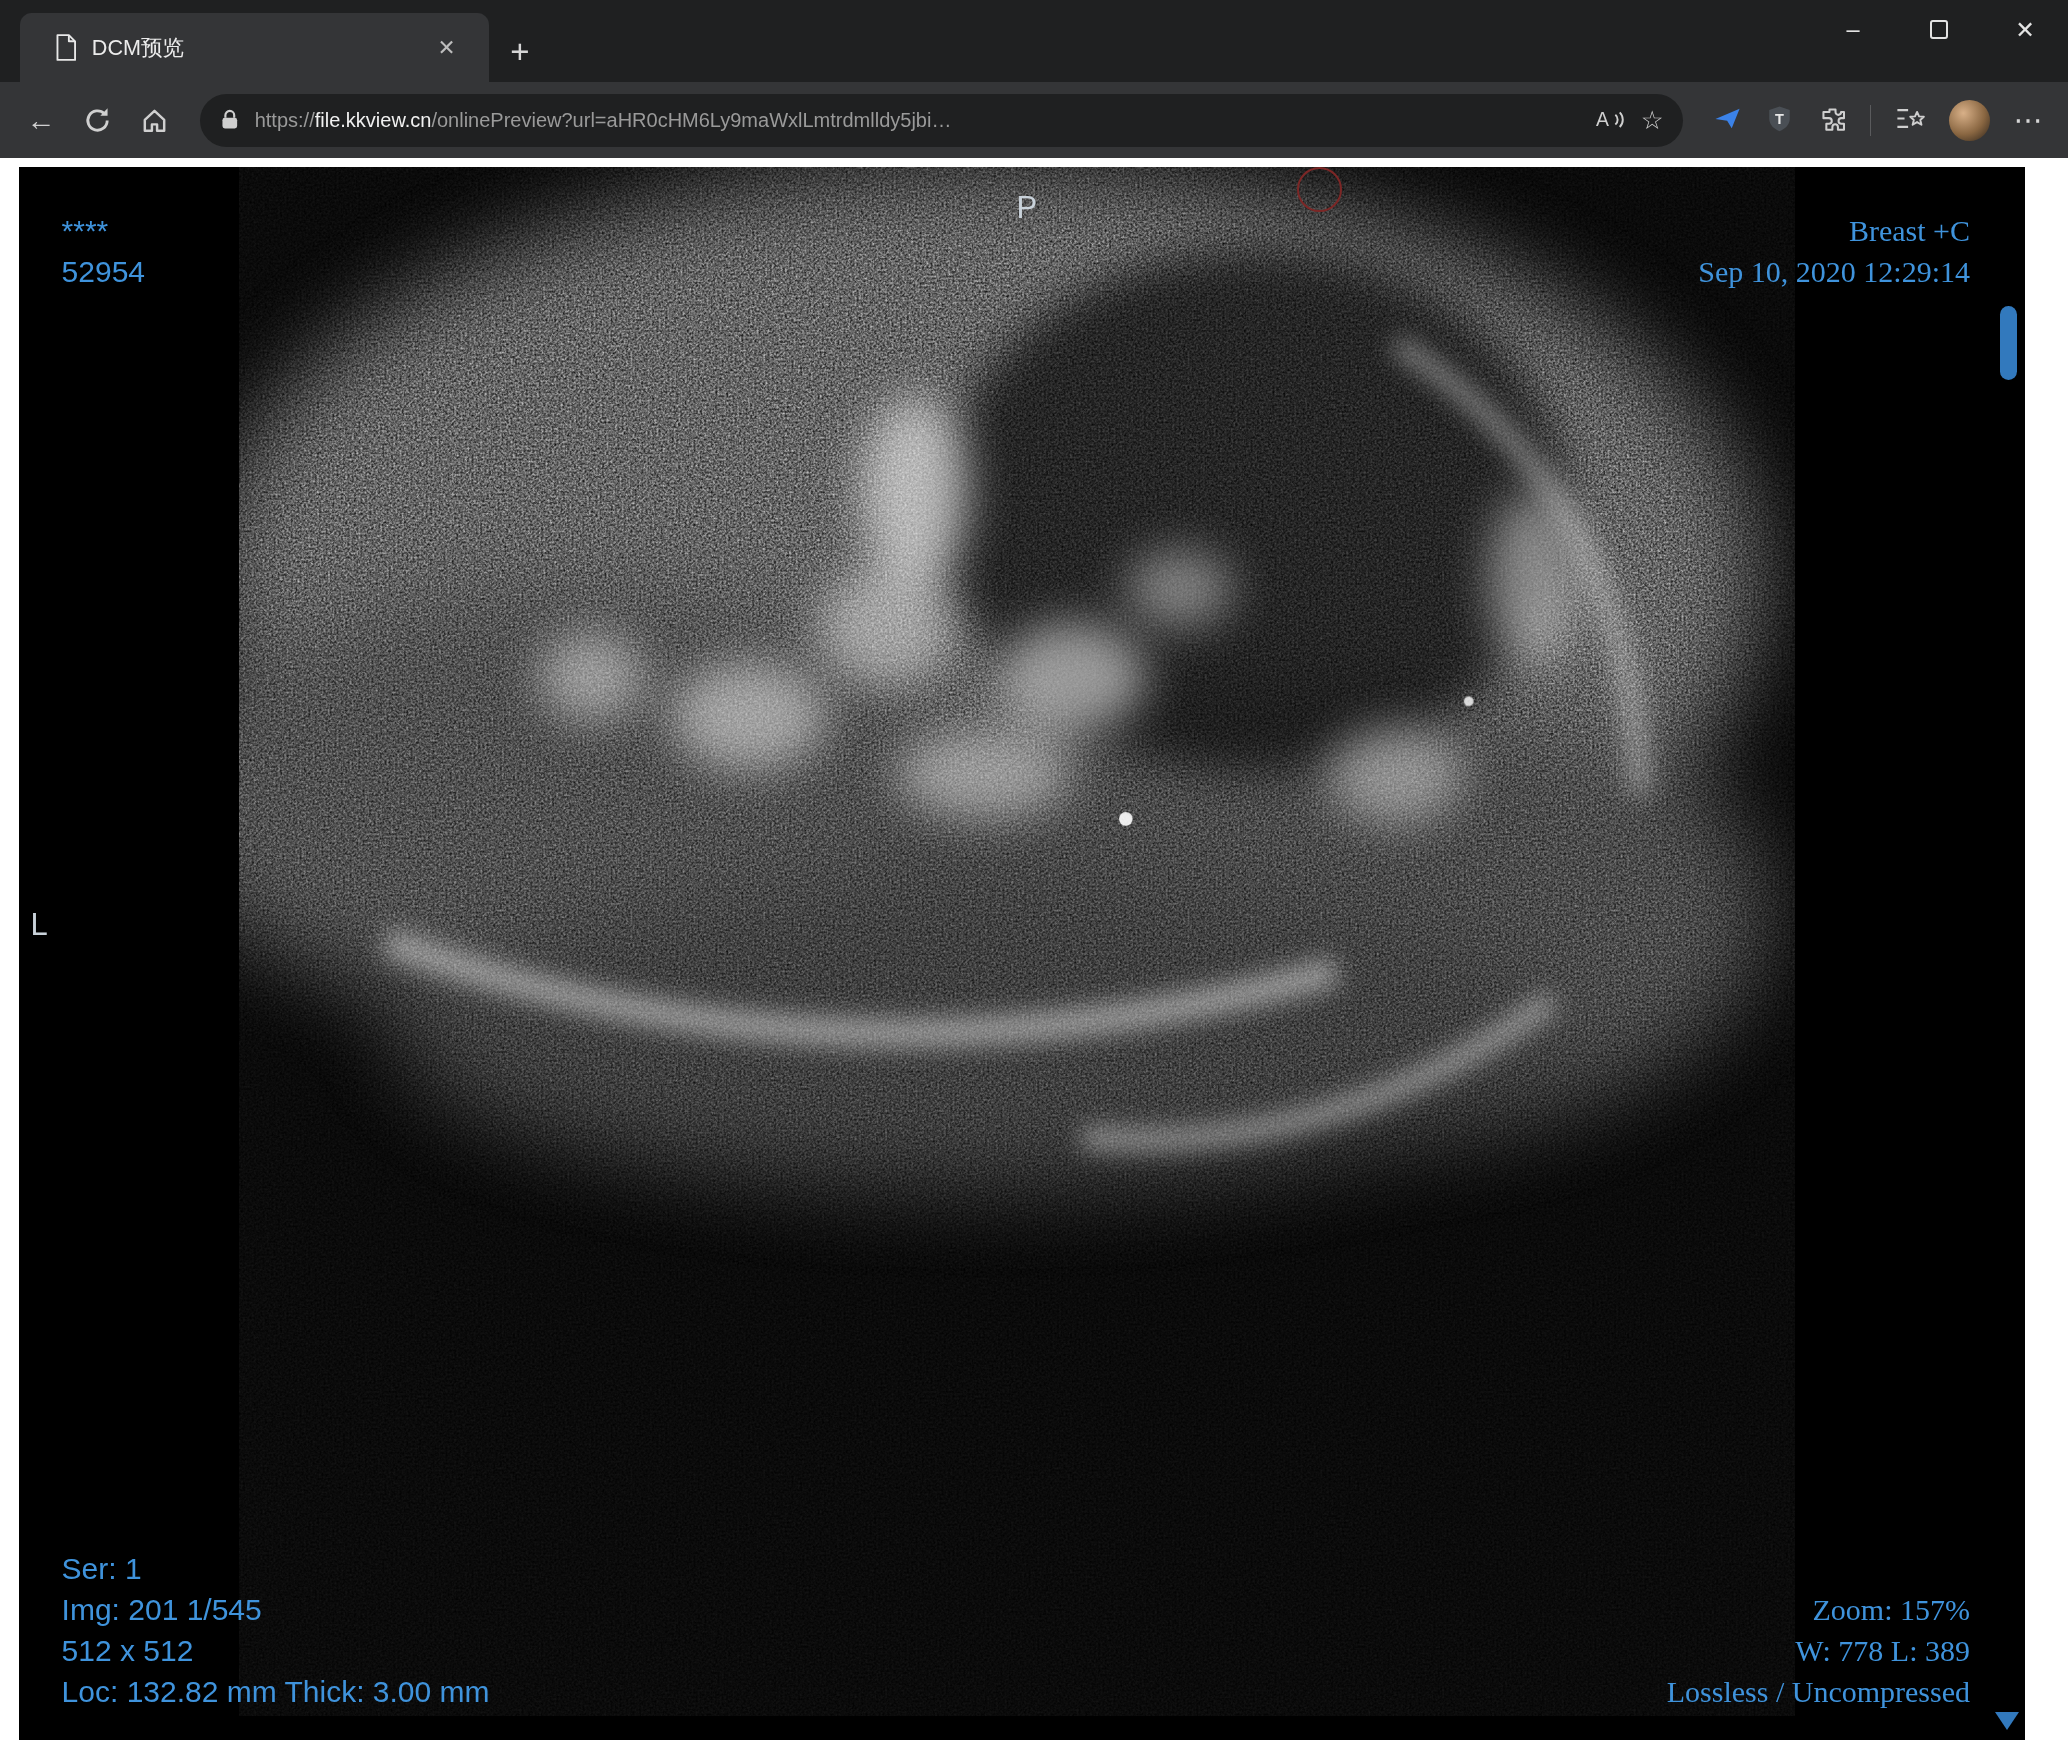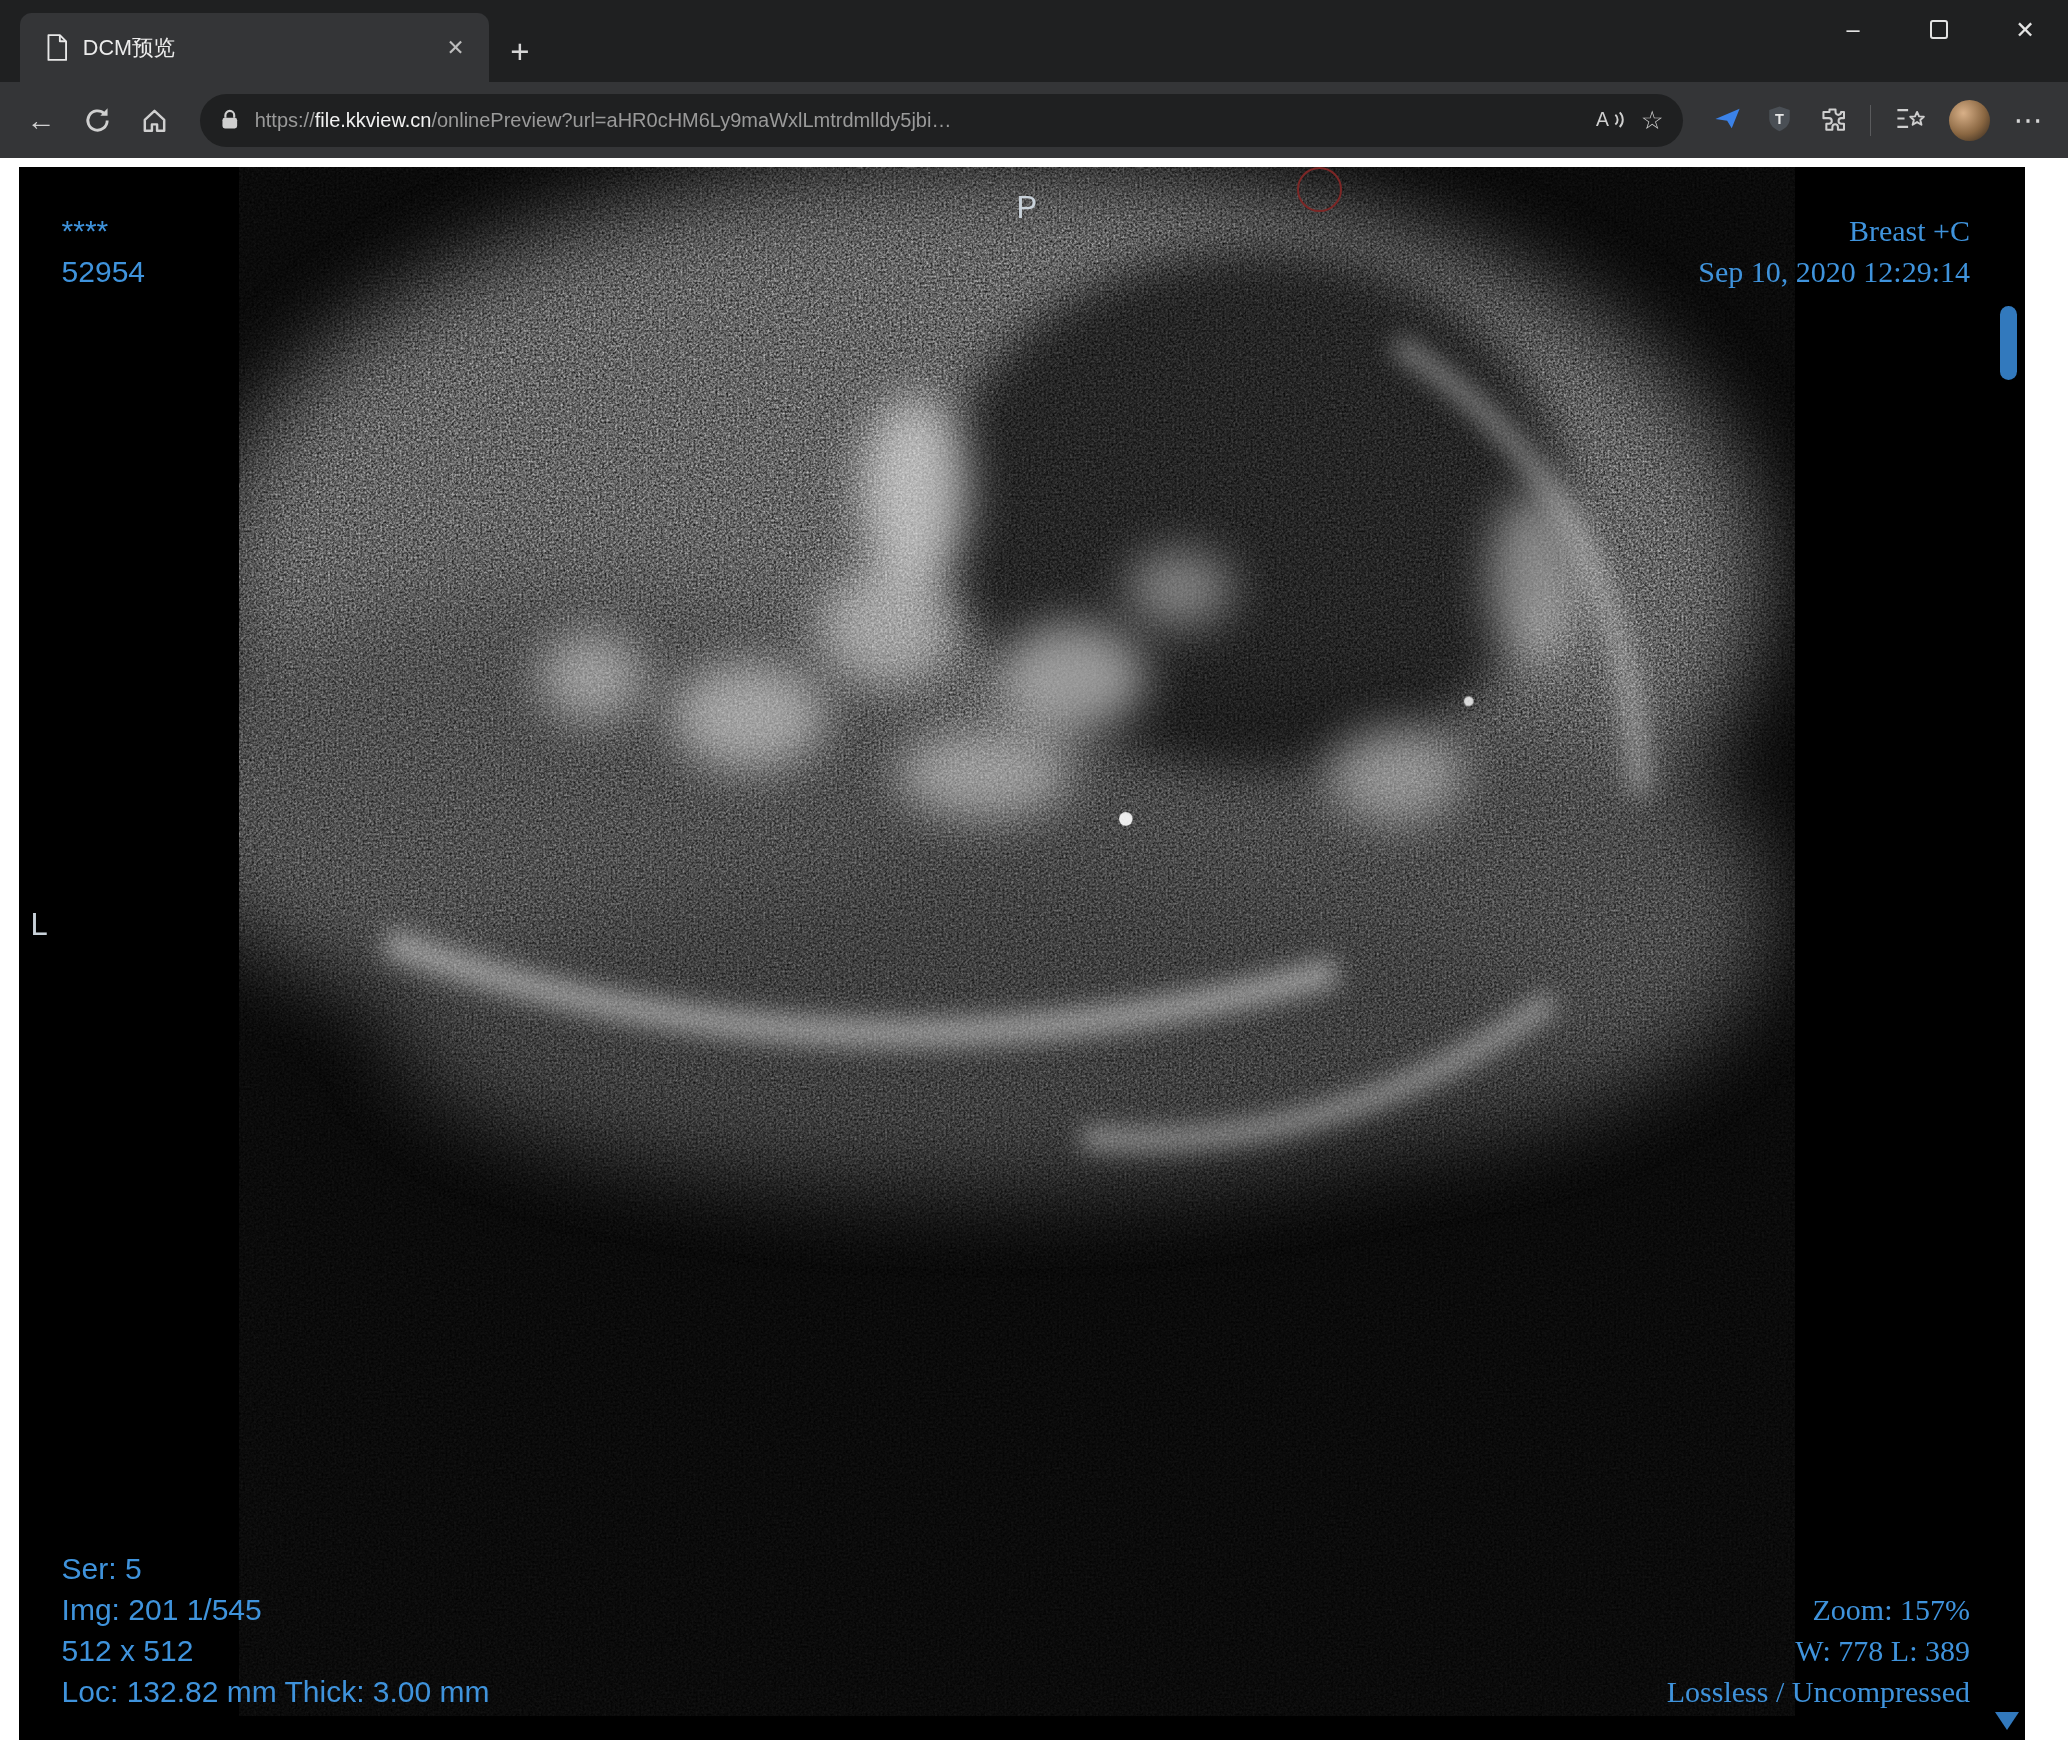--- a/index.html
+++ b/index.html
@@ -14,21 +14,21 @@
     --orient-gray:#c9d2da;
     --scroll-blue:#3279bd;
     --ring-red:#7c2726;
   }
 
   
   .tabstrip{ position:relative; height:82px; background:var(--chrome-dark);
              display:flex; align-items:flex-end; }
   .tab{ position:relative; margin-left:19.6px; width:469px; height:69px;
         background:var(--chrome-mid); border-radius:11.8px 11.8px 0 0;
-        display:flex; align-items:center; padding:0 24px; gap:13.7px; }
+        display:flex; align-items:center; padding:0 33px; gap:13.7px; }
   .tab-title{ flex:1; color:#ececec; font-size:21.6px; white-space:nowrap;
               overflow:hidden; text-overflow:ellipsis; }
   .tab-close{ color:#bdbdbd; font-size:21.6px; line-height:1; cursor:default; }
   .newtab{ color:#d6d6d6; font-size:33px; margin:0 0 13.7px 21.6px; line-height:1; }
   .wincontrols{ position:absolute; top:0; right:0; height:59px; display:flex; }
   .winbtn{ width:86px; height:59px; display:flex; align-items:center;
            justify-content:center; color:#e3e3e3; font-size:23.5px; }
   .maxbox{ width:18.6px; height:18.6px; border:2px solid #e3e3e3; border-radius:2.9px; }
 
   .navbar{ height:76px; background:var(--chrome-mid); display:flex;
@@ -229,21 +229,21 @@
       <div>****</div>
       <div>52954</div>
     </div>
 
     <div class="ovl right" style="right:55px; top:43px;">
       <div>Breast +C</div>
       <div>Sep 10, 2020 12:29:14</div>
     </div>
 
     <div class="ovl" style="left:43px; bottom:27.4px;">
-      <div>Ser: 5</div>
+      <div>Ser: 1</div>
       <div>Img: 201 1/545</div>
       <div>512 x 512</div>
       <div>Loc: 132.82 mm Thick: 3.00 mm</div>
     </div>
 
     <div class="ovl right" style="right:55px; bottom:27.4px;">
       <div>Zoom: 157%</div>
       <div>W: 778 L: 389</div>
       <div>Lossless / Uncompressed</div>
     </div>

